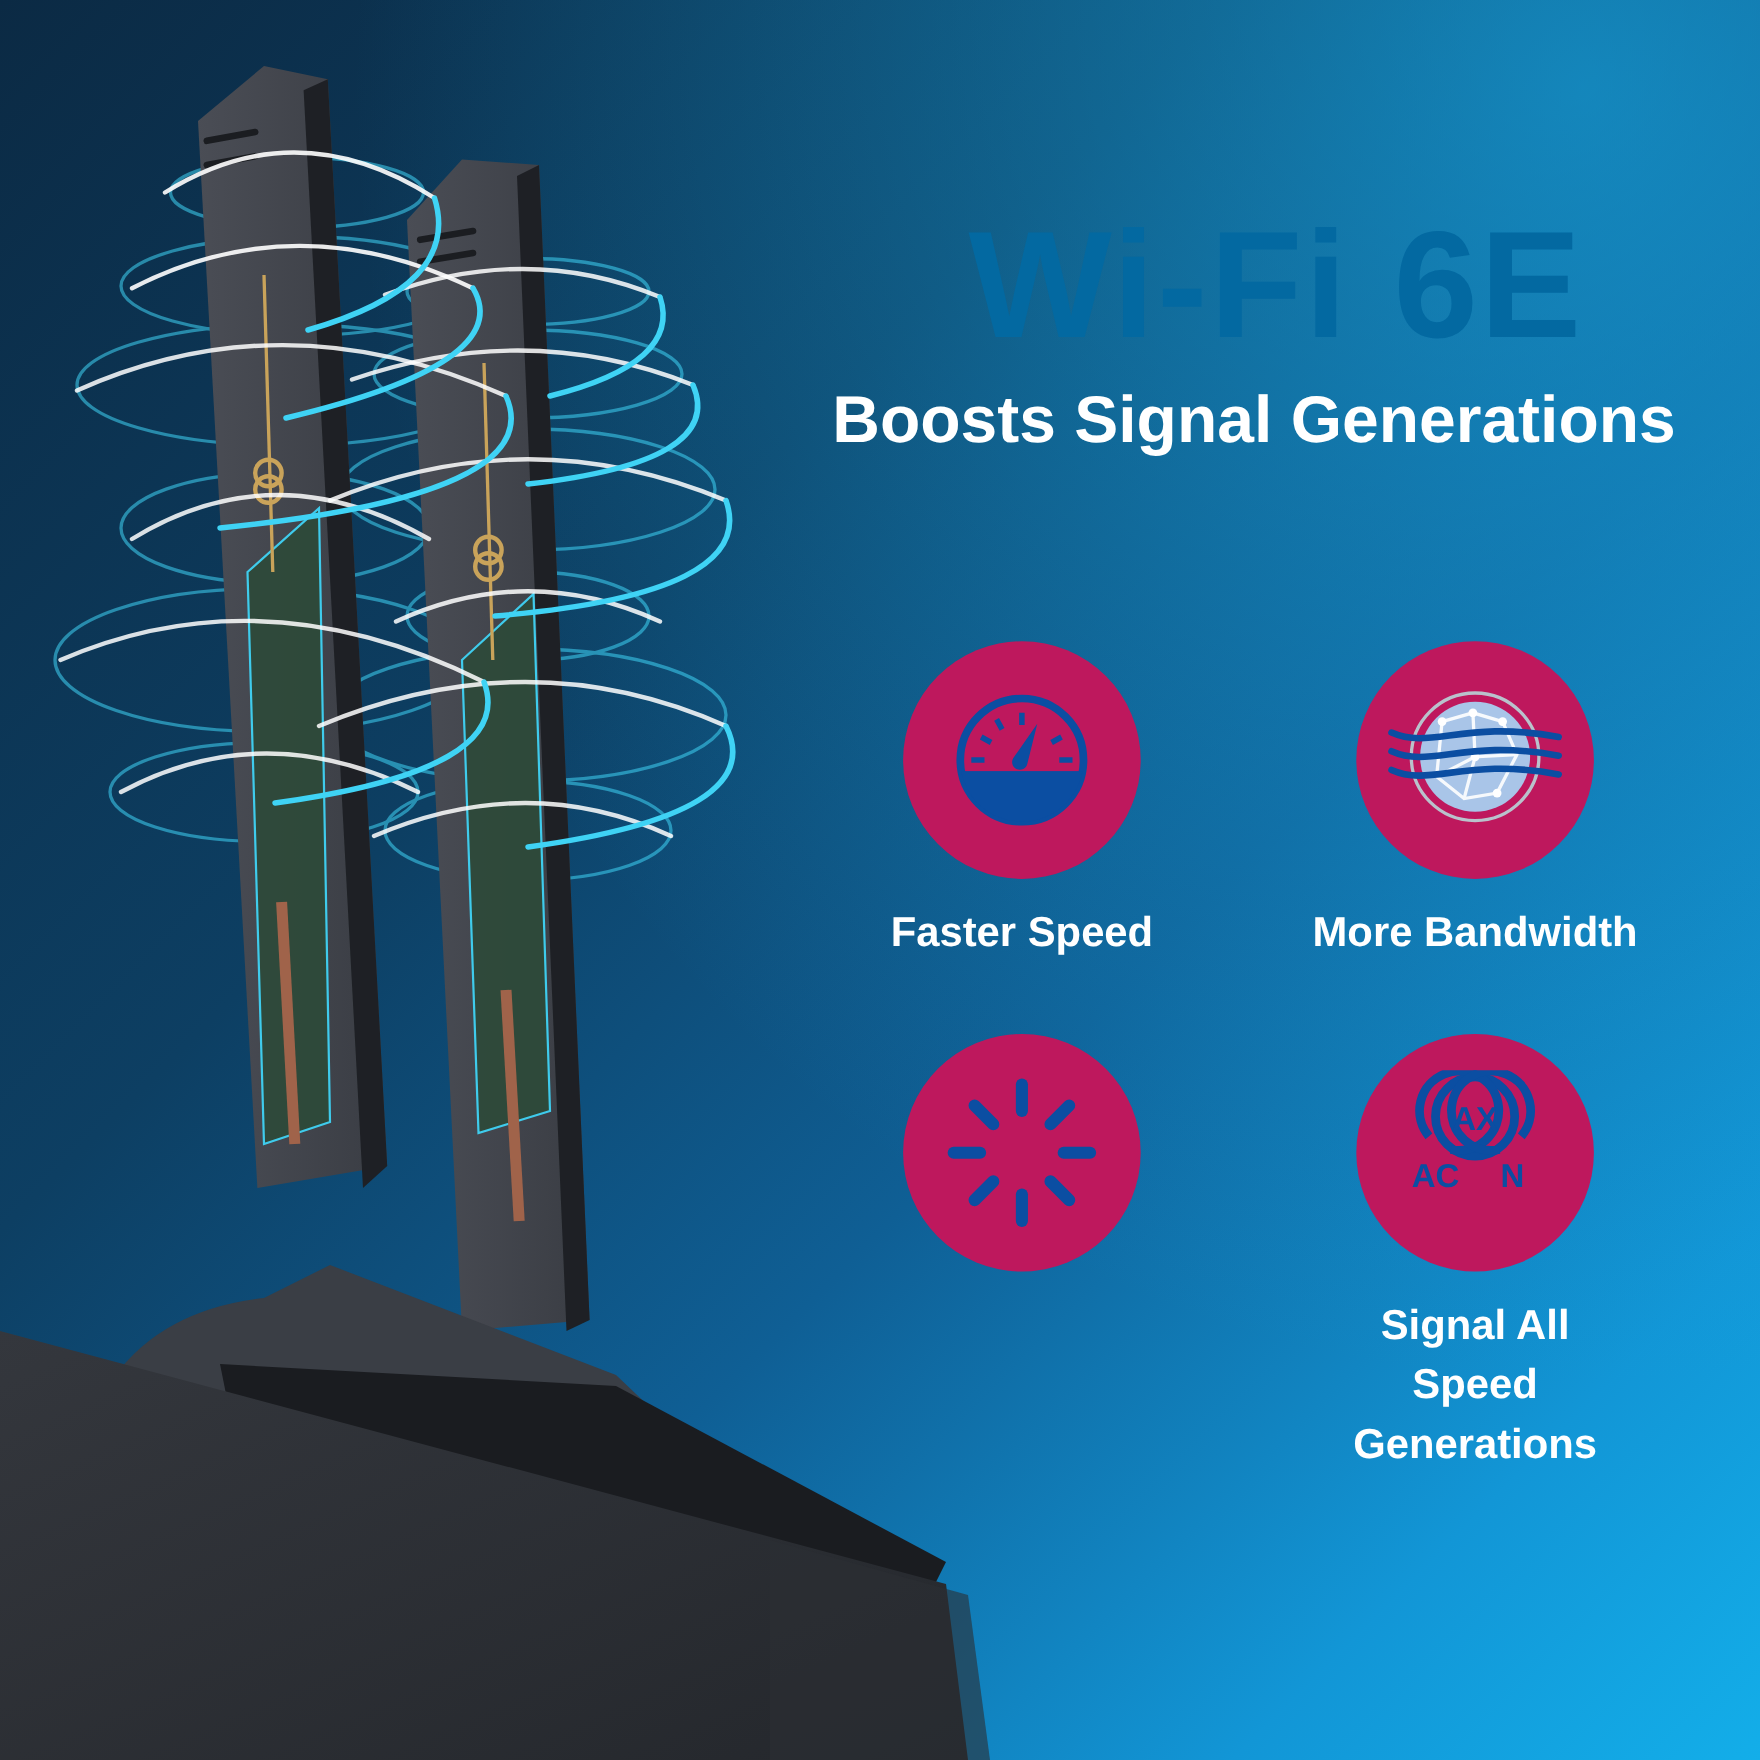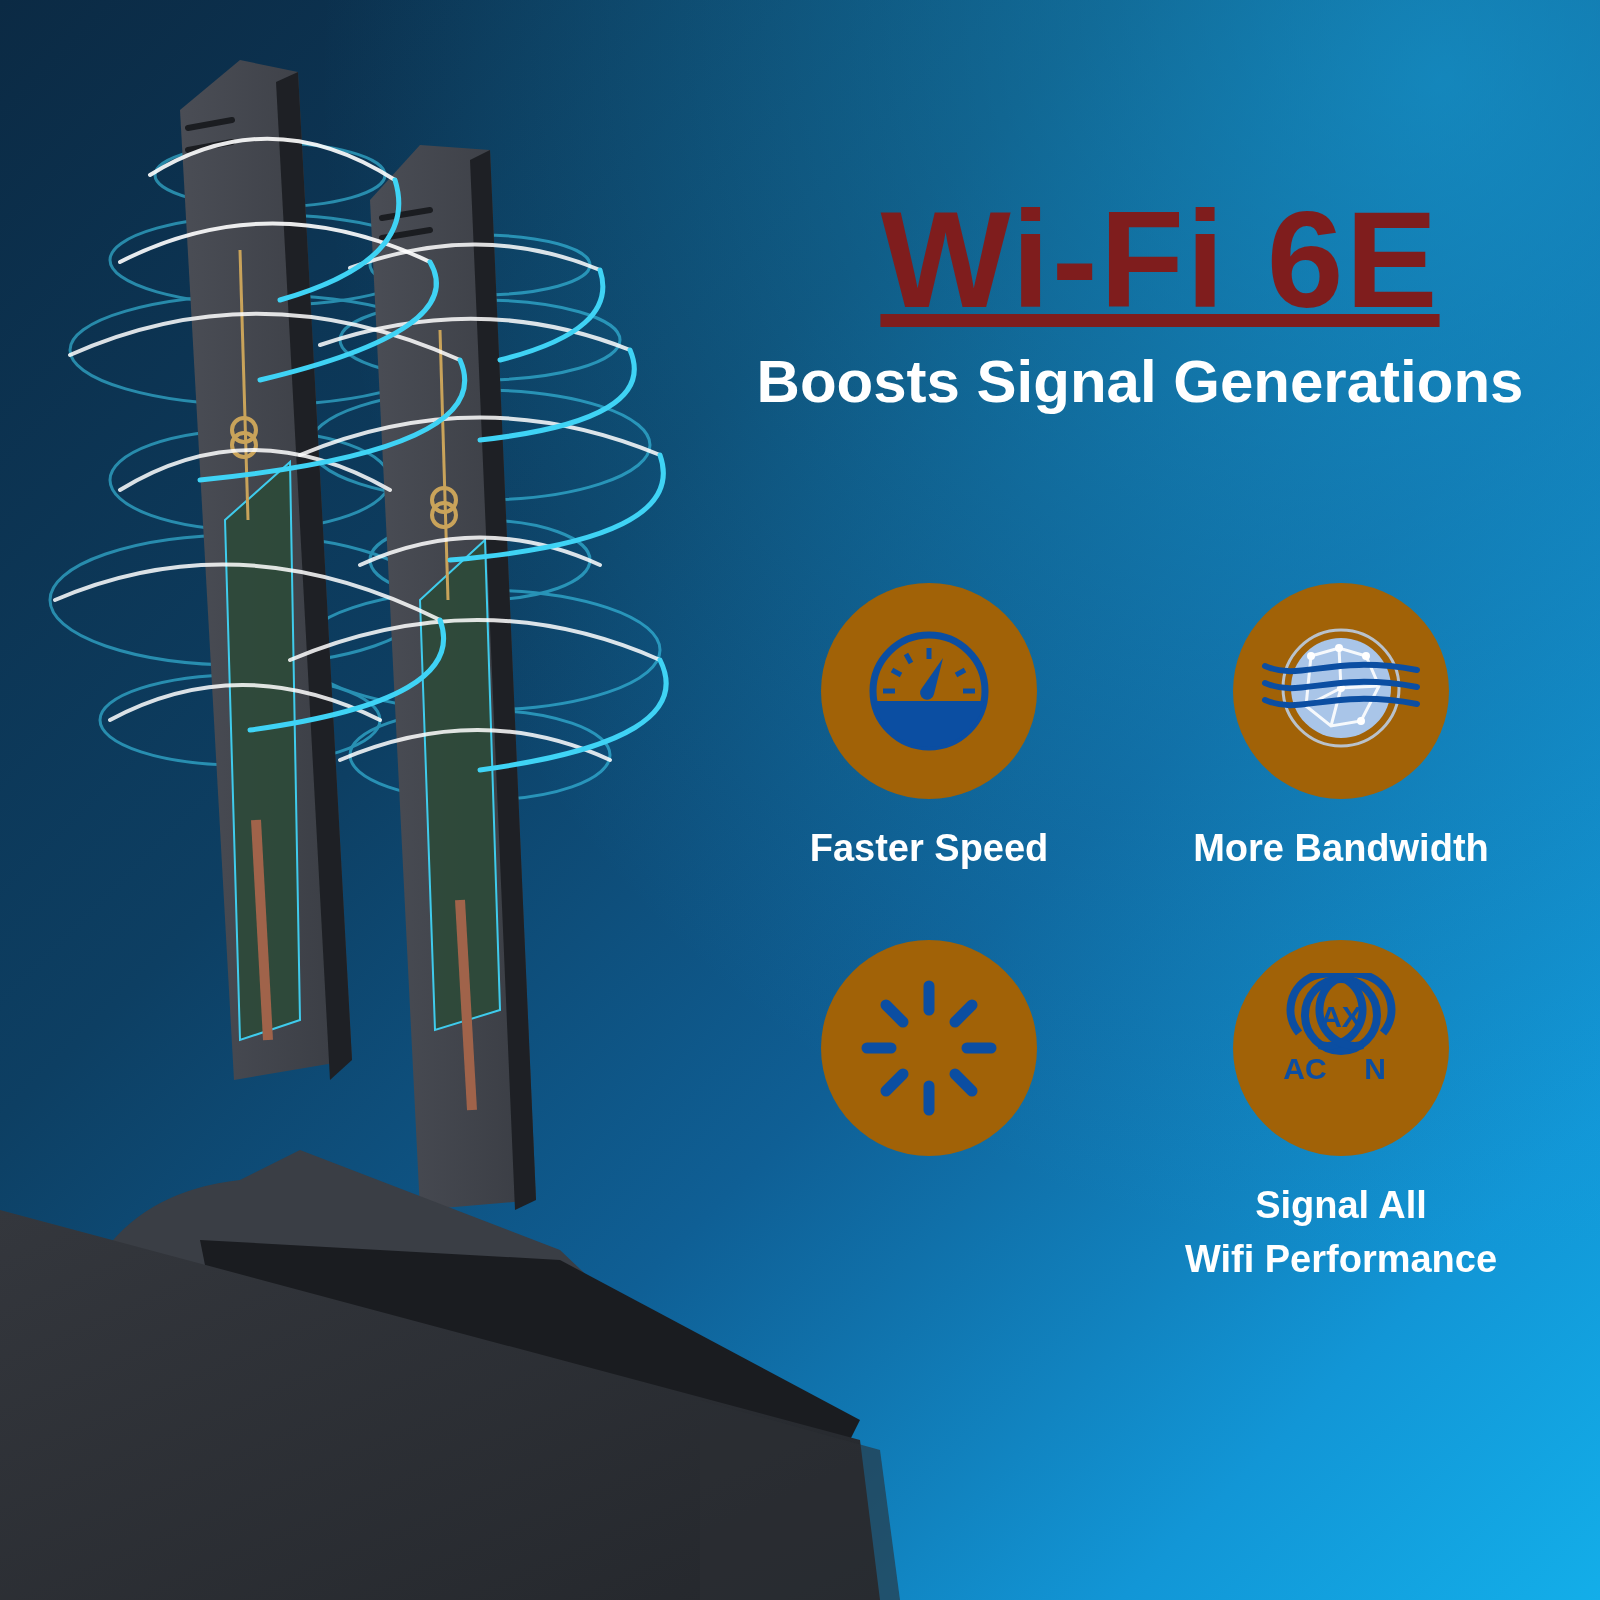--- a/index.html
+++ b/index.html
@@ -4,25 +4,25 @@
 <style>
   html, body { margin: 0; padding: 0; }
   body { width: 1600px; height: 1600px; overflow: hidden; position: relative;
          font-family: "Liberation Sans", sans-serif; }
   .canvas { position: absolute; inset: 0;
     background: linear-gradient(135deg, #0b2a44 0%, #0d3f63 35%, #0f5f95 60%, #1296d6 85%, #13aee9 100%); }
   .canvas::after { content: ""; position: absolute; inset: 0;
     background: radial-gradient(ellipse at 90% 5%, rgba(25,180,240,0.55), rgba(25,180,240,0) 55%); }
   .product { position: absolute; left: 0; top: 0; width: 900px; height: 1600px; z-index: 1; }
   .title { position: absolute; left: 780px; width: 760px; top: 190px; text-align: center;
-    color: #7f1d1d; font-weight: 700; font-size: 138px; letter-spacing: 2px; line-height: 1; z-index: 2; text-decoration: underline; }
+    color: #0369a1; font-weight: 700; font-size: 138px; letter-spacing: 2px; line-height: 1; z-index: 2; }
   .subtitle { position: absolute; left: 720px; width: 840px; top: 352px; text-align: center;
     color: #fff; font-weight: 700; font-size: 60px; line-height: 1; z-index: 2; }
   .feature { position: absolute; width: 330px; text-align: center; z-index: 2; }
-  .badge { width: 216px; height: 216px; border-radius: 50%; background: #a16207; margin: 0 auto;
+  .badge { width: 216px; height: 216px; border-radius: 50%; background: #be185d; margin: 0 auto;
     display: flex; align-items: center; justify-content: center; }
   .label { color: #fff; font-weight: 700; font-size: 38px; line-height: 54px; margin-top: 22px; }
   .f1 { left: 764px; top: 583px; }
   .f2 { left: 1176px; top: 583px; }
   .f3 { left: 764px; top: 940px; }
   .f4 { left: 1176px; top: 940px; }
 </style>
 </head>
 <body>
 
@@ -186,15 +186,15 @@
         <path d="M58 72 A36 36 0 1 0 38 60"></path>
         <path d="M102 72 A36 36 0 1 1 122 60"></path>
       </g>
       <text x="80" y="54" text-anchor="middle" fill="#0b4ea2" font-family="Liberation Sans, sans-serif" font-weight="700" font-size="30">AX</text>
       <text x="44" y="106" text-anchor="middle" fill="#0b4ea2" font-family="Liberation Sans, sans-serif" font-weight="700" font-size="30">AC</text>
       <text x="114" y="106" text-anchor="middle" fill="#0b4ea2" font-family="Liberation Sans, sans-serif" font-weight="700" font-size="30">N</text>
     </svg>
   </div>
   <div class="label">
     <div>Signal All</div>
-    <div>Wifi Performance</div>
+    <div>Speed Generations</div>
   </div>
 </div>
 
 </body></html>

